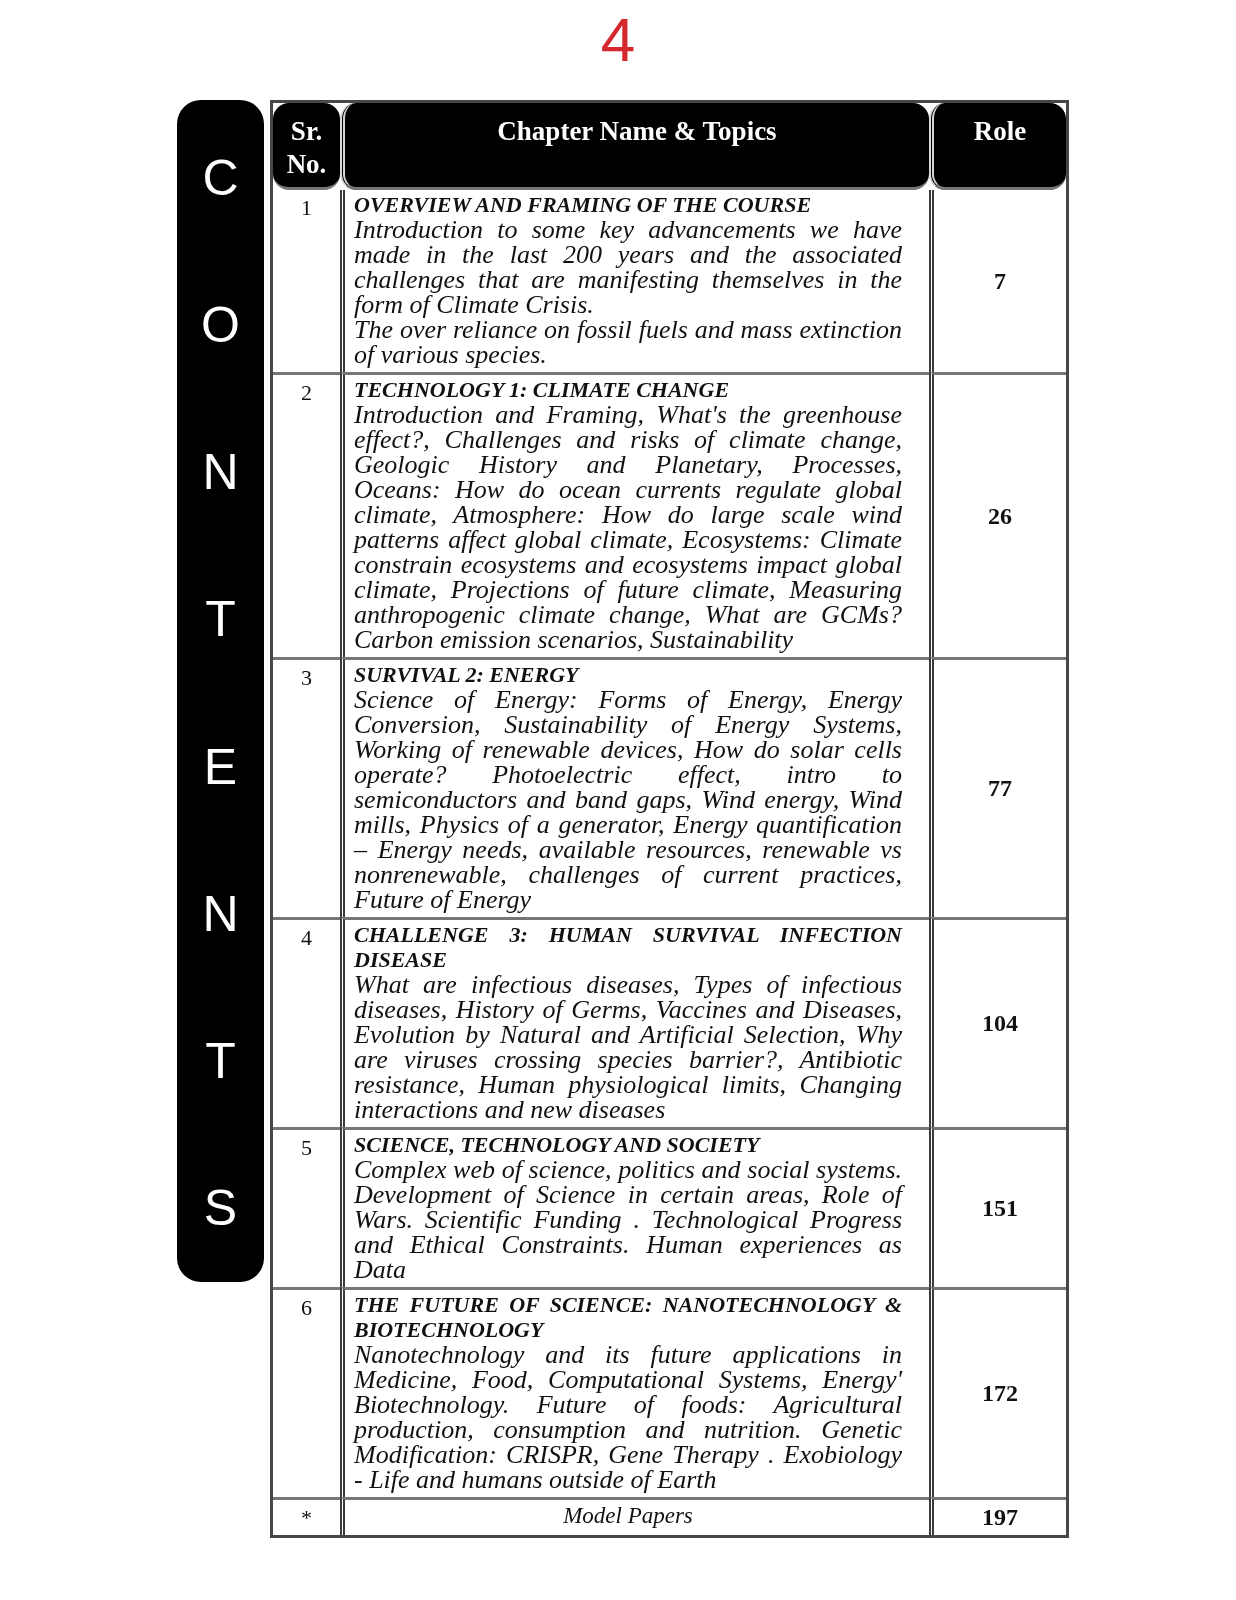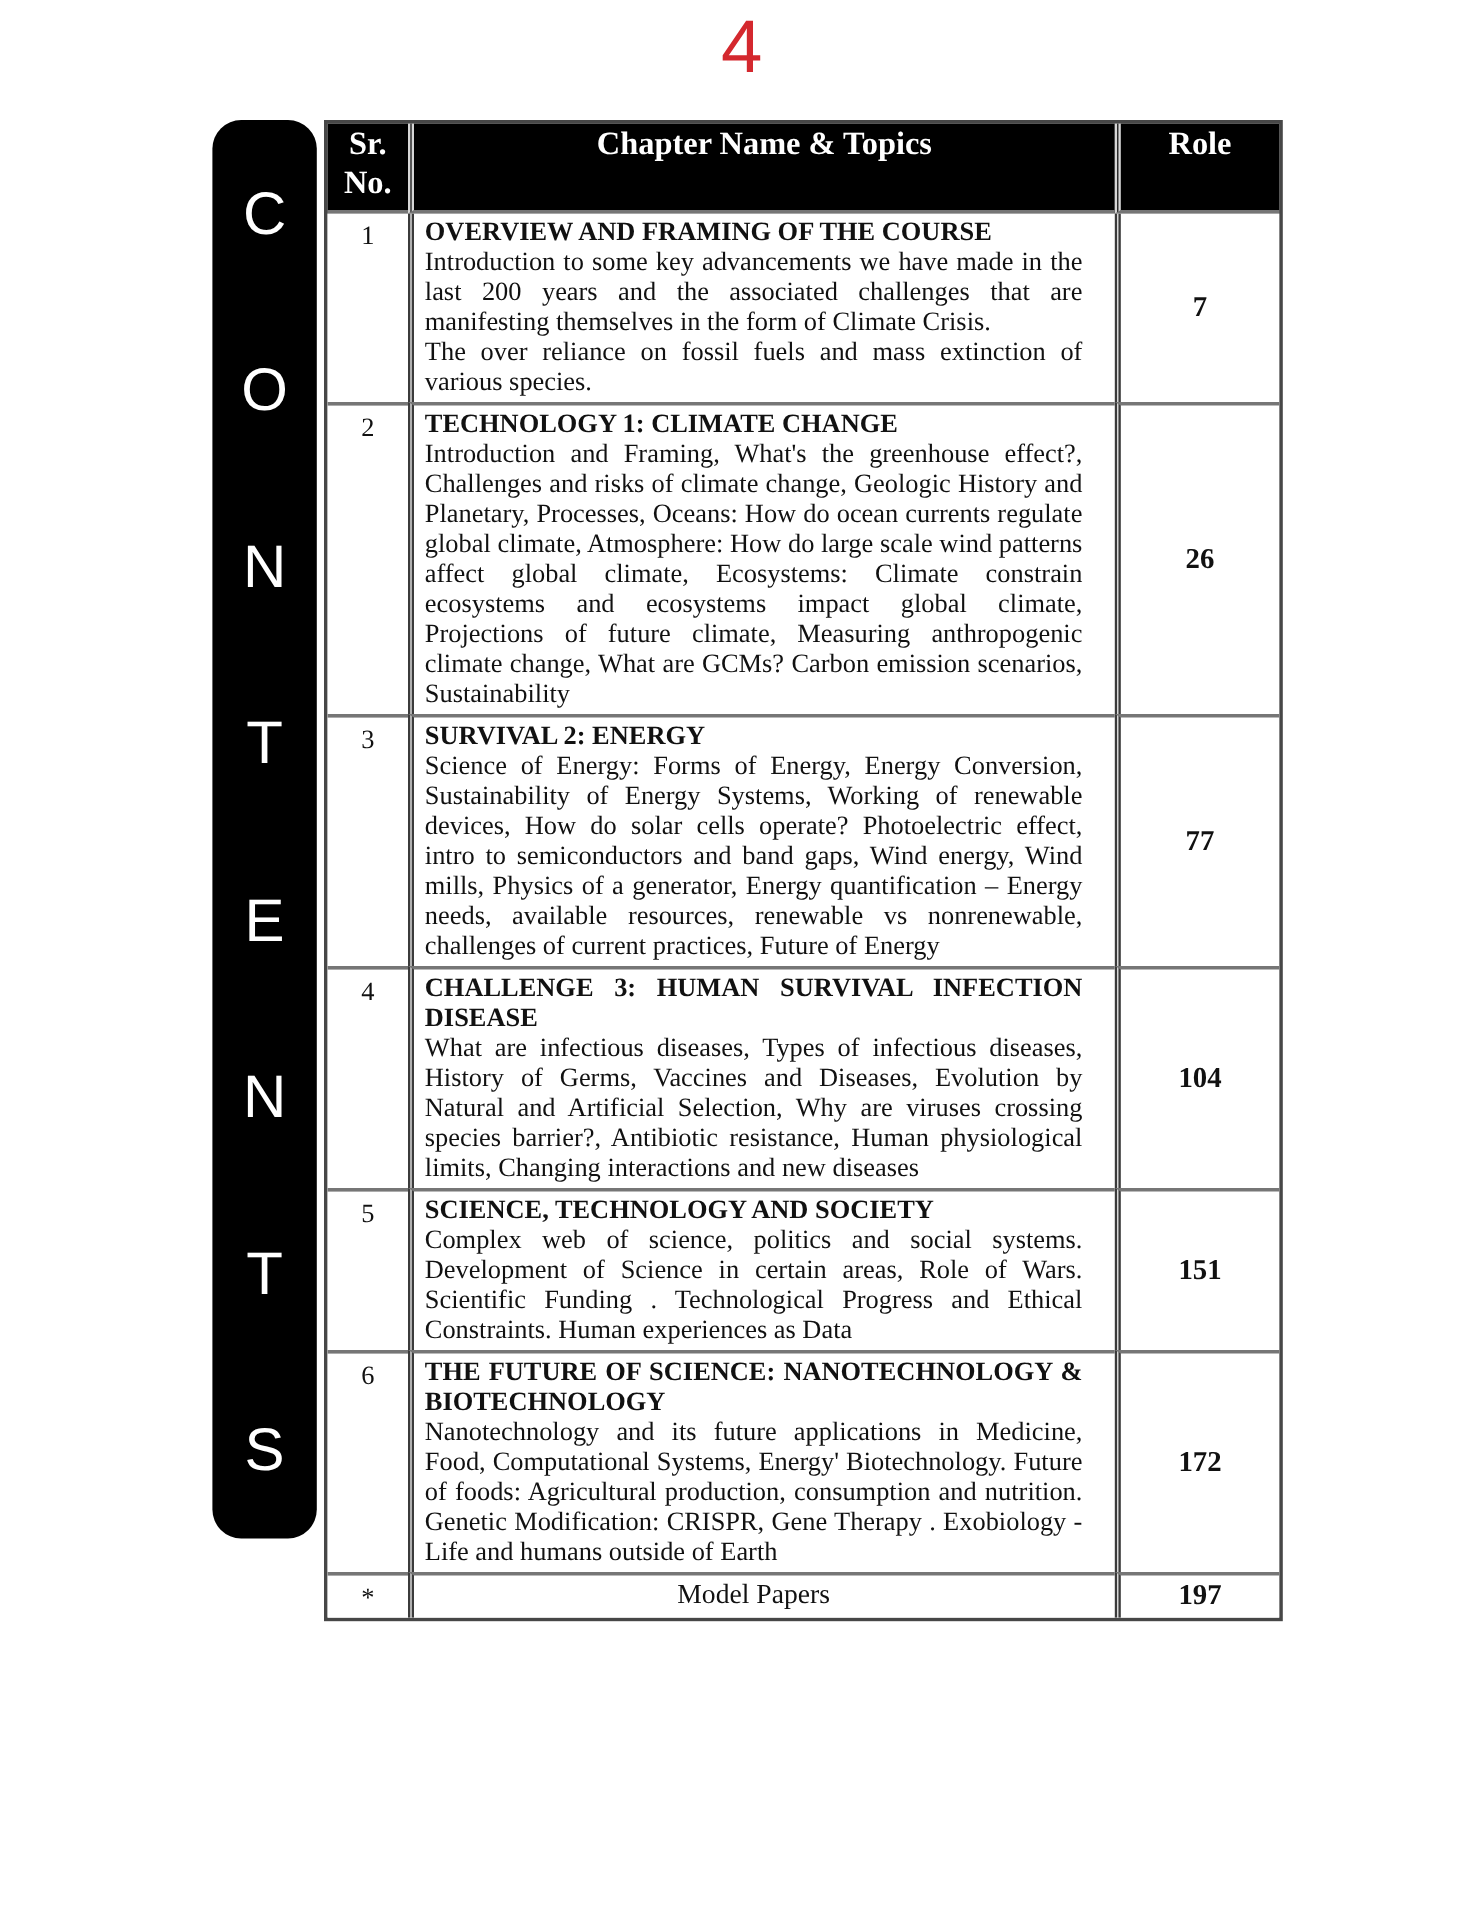--- a/index.html
+++ b/index.html
@@ -61,56 +61,57 @@
   col.c-ch { width: 589px; }
   col.c-pg { width: 137px; }
 
   tr.head th {
     background: #000000;
     color: #ffffff;
     vertical-align: top;
     font-size: 27px;
     line-height: 33px;
     font-weight: bold;
-    padding: 0 4px 6px 4px;
+    padding: 12px 4px 6px 4px;
     height: 62px;
     border-bottom: 3px solid #767676;
     text-align: center;
+    border-radius: 16px;
   }
   tr.head th.ch, tr.head th.pg { border-left: 5px double #d6d6d6; text-align: center; }
   tr.head th .hline { display: block; }
 
   tbody td {
     vertical-align: top;
     background: #ffffff;
   }
   tbody tr + tr td { border-top: 3px solid #767676; }
   tbody td.ch, tbody td.pg { border-left: 5px double #3b3b3b; }
 
   td.sr {
     text-align: center;
     font-size: 22px;
     padding-top: 5px;
   }
-  td.ch { padding: 2px 27px 5px 9px; }
+  td.ch { padding: 2px 27px 5px 9px; font-style: italic; }
   td.pg {
     text-align: center;
     vertical-align: middle;
     font-weight: bold;
     font-size: 24px;
   }
 
   .title {
     font-weight: bold;
     font-size: 22px;
     line-height: 25px;
     text-align: justify;
   }
   .desc {
-    font-size: 22px;
+    font-size: 26px;
     line-height: 25px;
     text-align: justify;
   }
   .title.plain {
     font-weight: normal;
     font-size: 23px;
     line-height: 28px;
     text-align: center;
   }
 

